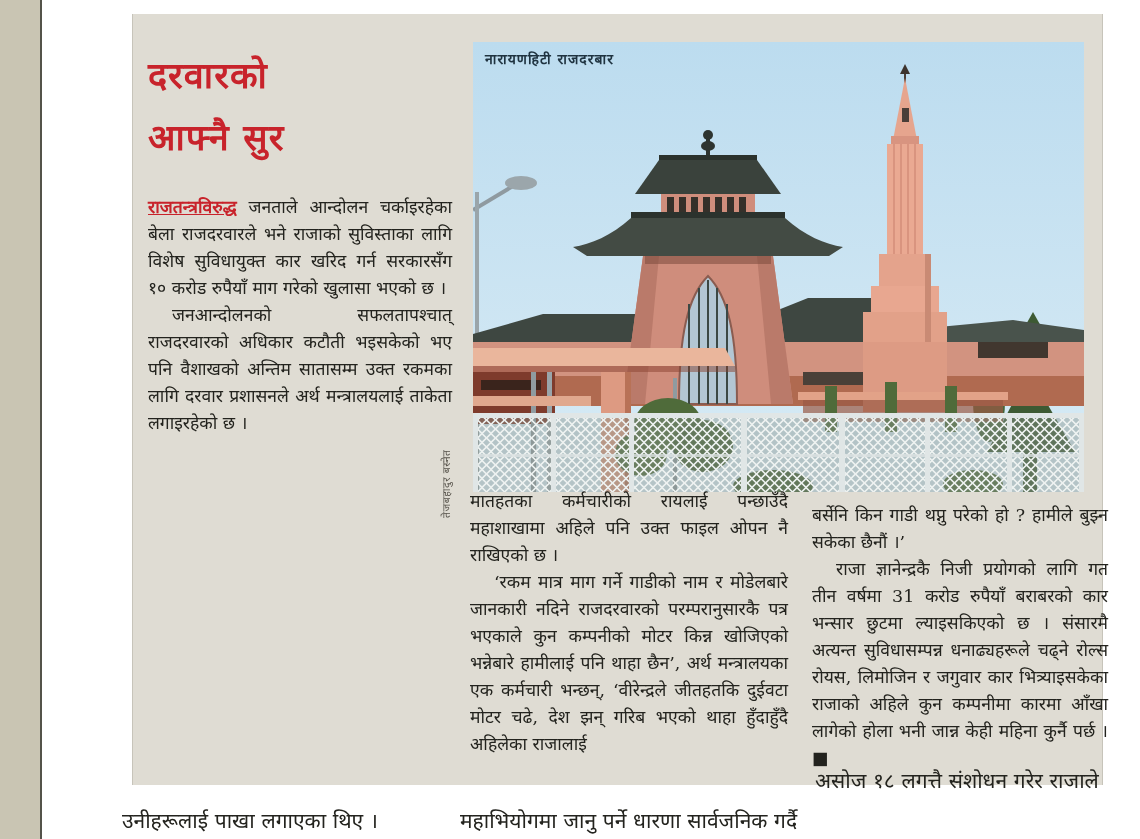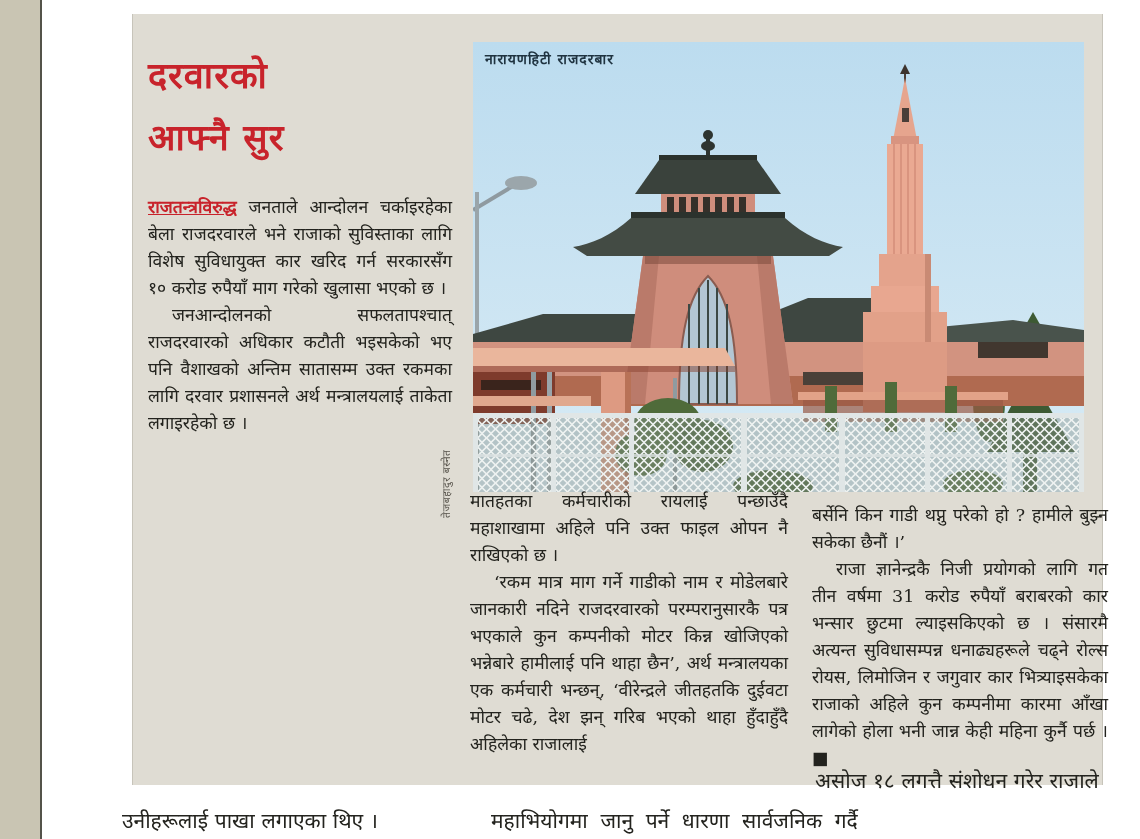--- a/index.html
+++ b/index.html
@@ -44,21 +44,21 @@
   .col p{margin:0;padding:0;}
   .col p.indent{text-indent:24px;}
   .col1{left:15px;top:180px;width:304px;}
   .col2{left:337px;top:474px;width:318px;}
   .col3{left:679px;top:488px;width:296px;}
   .lead{color:#c8232b;font-weight:bold;text-decoration:underline;margin-top:16px;}
   .bottom-line{
     position:absolute;font-size:21px;color:#23231e;white-space:nowrap;
   }
   .bl-left{left:122px;top:806px;}
-  .bl-center{left:491px;top:806px;font-family:Liberation Mono, monospace;}
+  .bl-center{left:460px;top:806px;}
   .bl-right{left:815px;top:766px;}
 </style>
 </head>
 <body>
 
 <div class="side-strip"></div>
 
 <div class="page">
 
   <div class="headline">

